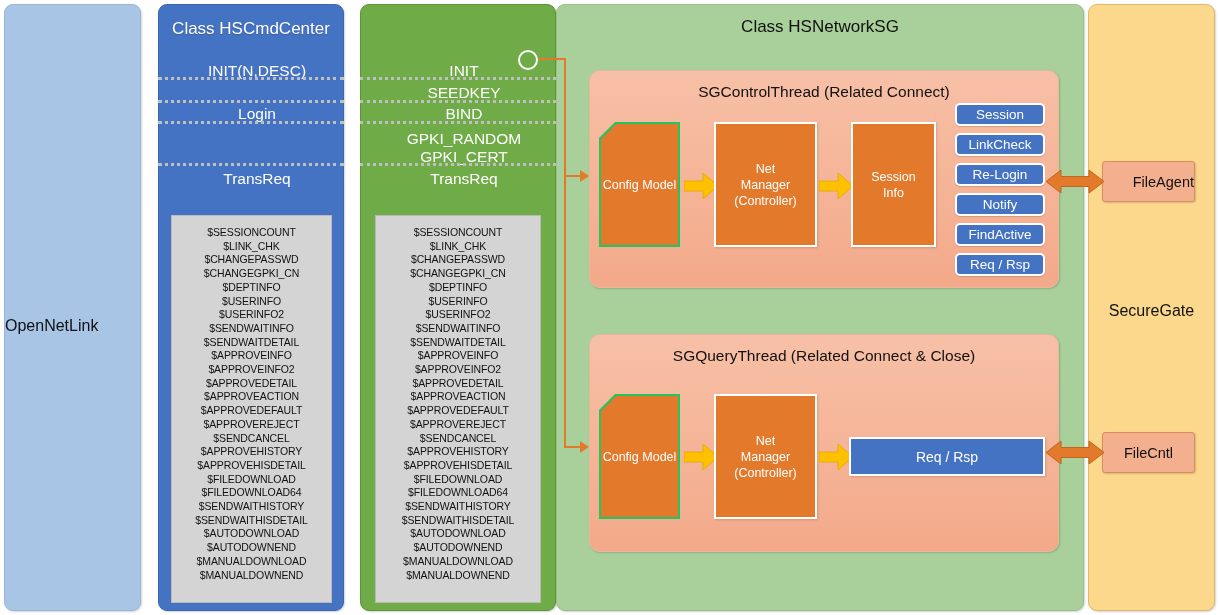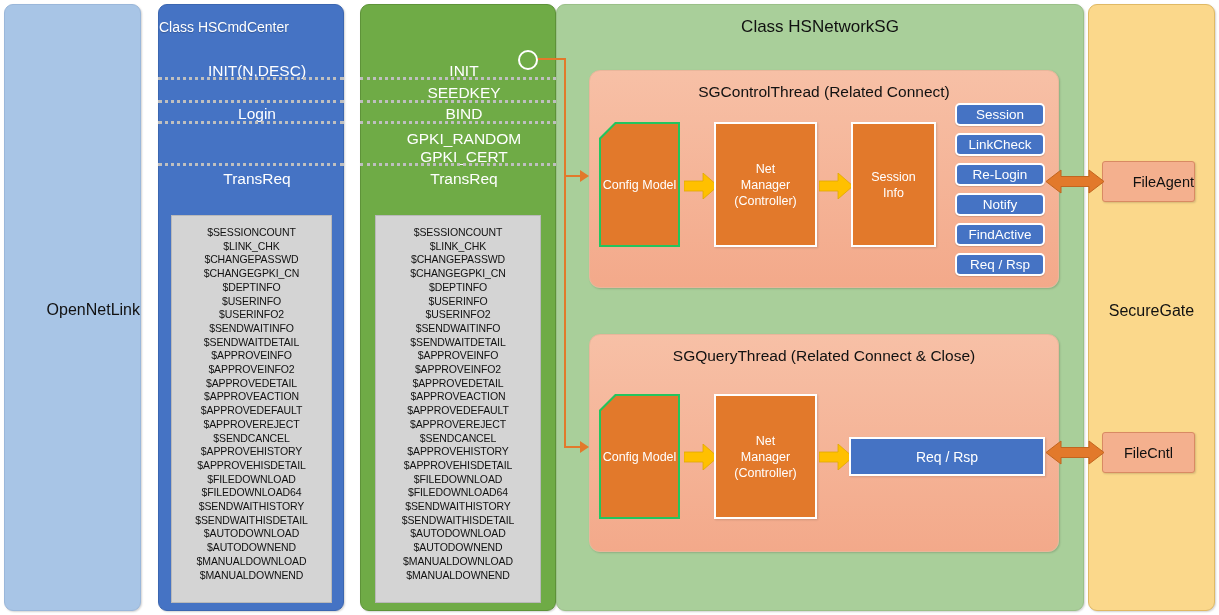--- a/index.html
+++ b/index.html
@@ -22,21 +22,21 @@
     font-size:17px;color:#111;white-space:nowrap;
   }
 
   
   #open-net-link{
     left:4px;top:4px;width:137px;height:607px;
     background:#A8C5E6;border:1px solid #9ab7da;
     box-shadow:1px 1px 2px rgba(0,0,0,.18);
   }
   #open-net-link .lbl{
-    position:absolute;left:0;right:0;top:296px;text-align:right;
+    position:absolute;left:0;right:0;top:312px;text-align:left;
     font-size:16px;color:#111;
   }
 
   
   #hs-cmd-center{
     left:158px;top:4px;width:186px;height:607px;
     background:#4573C4;border:1px solid #3b66b0;
     box-shadow:1px 1px 2px rgba(0,0,0,.18);
   }
   
@@ -59,22 +59,22 @@
     background:#FBD徒;background:#FBD88B;border:1px solid #e0b964;
     box-shadow:1px 1px 2px rgba(0,0,0,.18);
   }
   #secure-gate .lbl{
     position:absolute;left:0;right:0;top:297px;text-align:center;
     font-size:16px;color:#111;
   }
 
   
   .wtitle{
-    position:absolute;left:0;right:0;
-    color:#ffffff;font-size:14px;white-space:nowrap;
+    position:absolute;left:0;right:0;text-align:center;
+    color:#ffffff;font-size:17px;white-space:nowrap;
     text-shadow:0 1px 1px rgba(0,0,0,.22);
   }
   .wline{
     position:absolute;left:0;right:0;text-align:center;
     color:#ffffff;font-size:15.5px;white-space:nowrap;margin-left:12px;
   }
 
   
   .cmdbox{
     position:absolute;background:#D4D4D4;border:1px solid #b9b9b9;

